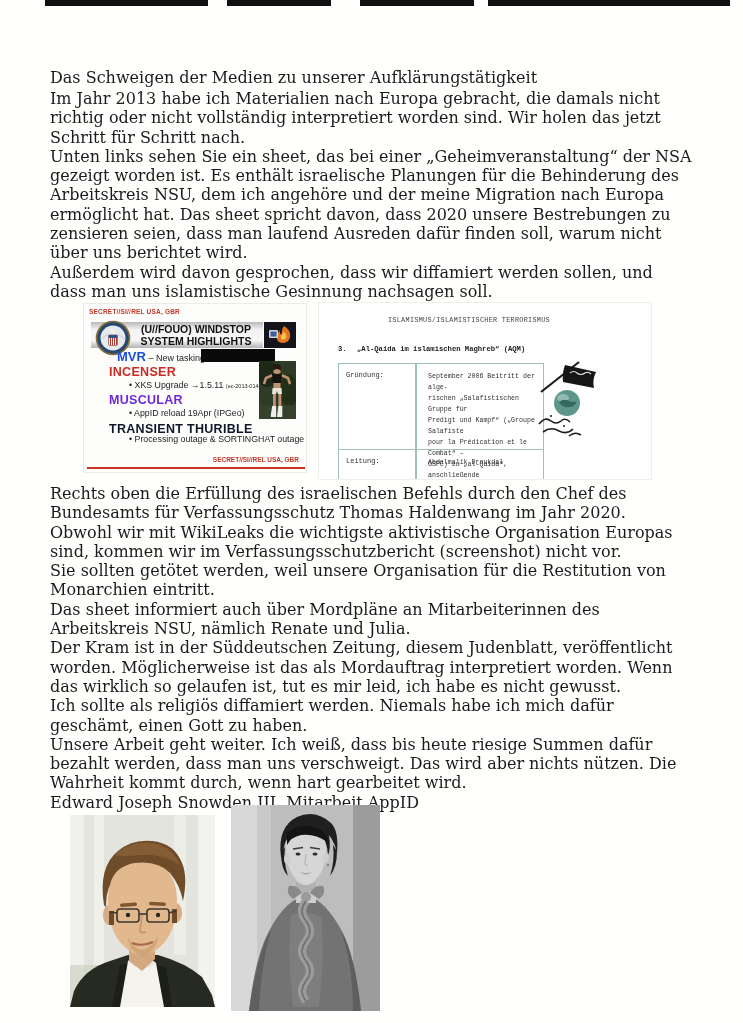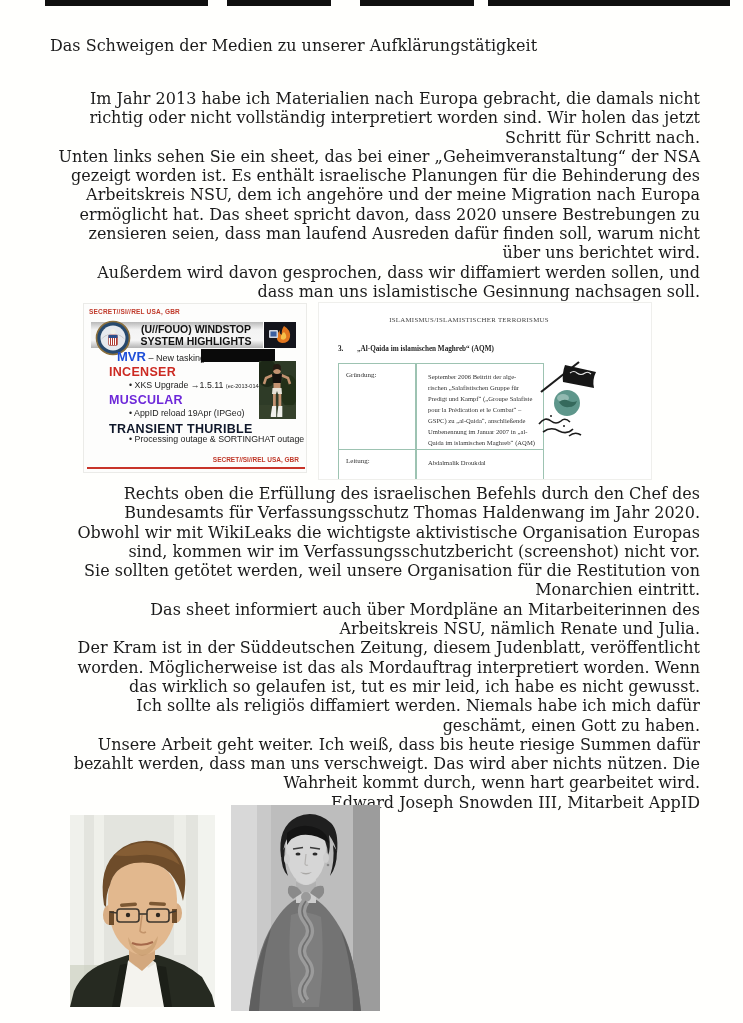--- a/index.html
+++ b/index.html
@@ -2,23 +2,23 @@
 <html><head>
 <meta charset="utf-8">
 <style>
   html,body { margin:0; padding:0; background:#ffffff; }
   .page {
     position:relative; width:743px; height:1023px; margin:0 auto;
     background:#fffffd; overflow:hidden;
     font-family:"DejaVu Serif", serif; color:#1b1b1b;
   }
   .scanbar { position:absolute; top:0; height:6px; background:#101010; }
-  .doc-title { position:absolute; left:50px; top:36px; font-size:16px; line-height:19.3px; white-space:pre-line; }
+  .doc-title { position:absolute; left:50px; top:68px; font-size:16px; line-height:19.3px; white-space:pre-line; }
   .textblock { position:absolute; left:50px; width:650px; font-size:16px; line-height:19.3px; }
-  .textblock p { margin:0; white-space:pre-line;text-align:right; }
+  .textblock p { margin:0; white-space:pre-line; }
   .block-top { top:89px; }
   .block-bottom { top:484px; }
 
   
   .nsa-slide {
     position:absolute; left:83px; top:303px; width:224px; height:170px;
     background:#fdfdfc; border:1px solid #ebebe8; box-sizing:border-box;
     font-family:"Liberation Sans", sans-serif;
   }
   .nsa-cls-top { position:absolute; left:5px; top:4px; font-size:6.5px; font-weight:bold; color:#c03a2b; letter-spacing:0.2px; }
@@ -42,21 +42,21 @@
   .bul-2 { top:104px; }
   .bul-3 { top:130px; }
   .nsa-girl { position:absolute; left:175px; top:57px; }
   .nsa-cls-bottom { position:absolute; right:7px; top:152px; font-size:6.5px; font-weight:bold; color:#c03a2b; }
   .nsa-redline { position:absolute; left:3px; top:163px; width:218px; height:2px; background:#c8342a; }
 
   
   .aqm-doc {
     position:absolute; left:318px; top:302px; width:334px; height:178px;
     background:#ffffff; border:1px solid #efefec; box-sizing:border-box;
-    font-family:Liberation Serif, serif; color:#3a3a3a; overflow:hidden;
+    font-family:Liberation Mono, monospace; color:#3a3a3a; overflow:hidden;
   }
   .aqm-header { position:absolute; left:0; top:13px; width:300px; text-align:center; font-size:6.8px; letter-spacing:0.3px; color:#444; }
   .aqm-item { position:absolute; left:19px; top:42px; font-size:7.2px; font-weight:bold; color:#222; }
   .aqm-item .num { display:inline-block; width:19px; }
   .aqm-table { position:absolute; left:19px; top:60px; width:206px; height:130px;
     border:1.5px solid #9dc3b2; box-sizing:border-box; }
   .aqm-row1 { position:absolute; left:0; top:0; width:100%; height:86px; border-bottom:1.5px solid #9dc3b2; box-sizing:border-box; }
   .aqm-label { position:absolute; left:7px; top:7px; font-size:7px; color:#333; }
   .aqm-value { position:absolute; left:89px; top:7px; width:112px; font-size:6.6px; line-height:11px; white-space:pre-line; color:#333; }
   .aqm-coldiv { position:absolute; left:76px; top:0; bottom:0; width:1.5px; background:#9dc3b2; }

